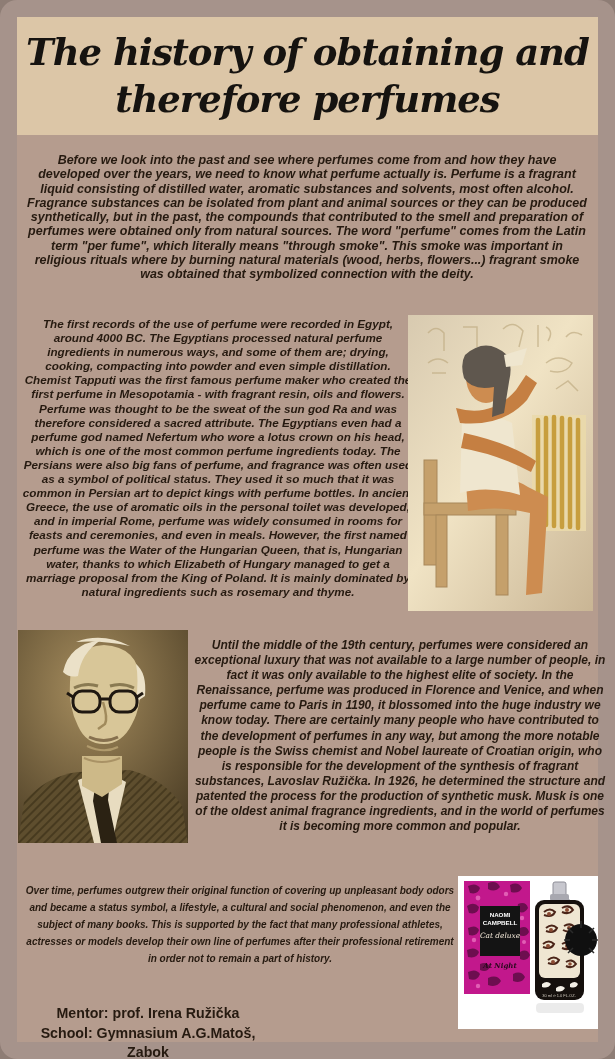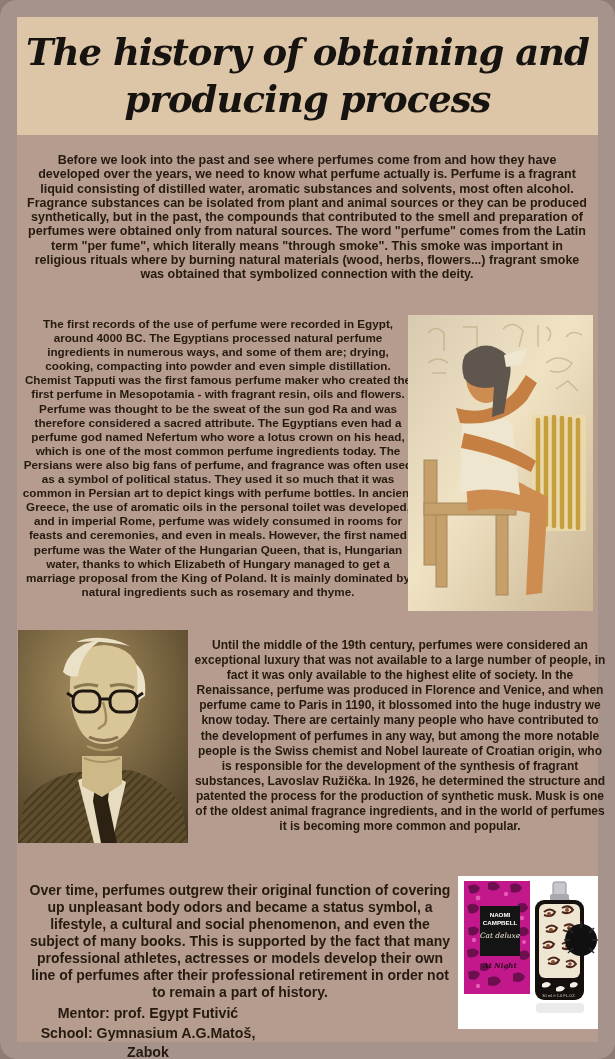--- a/index.html
+++ b/index.html
@@ -27,36 +27,37 @@
     font-size:37px;line-height:47px;
     color:#161310;
     letter-spacing:-1px;
     white-space:nowrap;
   }
   .body-text{
     position:absolute;
     color:#261a10;
     font-weight:bold;
     text-align:center;
+    font-style:italic;
   }
   .intro-text{
     left:25px;top:153px;width:564px;
     font-size:12.5px;line-height:14.3px;
   }
   .egypt-text{
     left:22px;top:317px;width:392px;
     font-size:11.7px;line-height:14.1px;
   }
   .ruzicka-text{
     left:192px;top:638px;width:416px;
     font-size:12px;line-height:15.1px;
   }
   .modern-text{
     left:24px;top:882px;width:432px;
-    font-size:14px;line-height:17px;
+    font-size:10px;line-height:17px;
   }
   .credits{
     position:absolute;left:34px;top:1004px;width:228px;
     color:#261a10;font-weight:bold;text-align:center;
     font-size:14.2px;line-height:19.5px;
   }
   .img-frame{position:absolute;display:block;}
   .egypt-img{left:408px;top:315px;width:185px;height:296px;}
   .portrait-img{left:18px;top:630px;width:170px;height:213px;}
   .perfume-img{left:458px;top:876px;width:140px;height:153px;}
@@ -64,21 +65,21 @@
 </style>
 </head>
 <body>
 
 <div class="poster">
 
   <div class="inner-bg"></div>
 
   <div class="header-box">
     <div class="title-line">The history of obtaining and</div>
-    <div class="title-line">producing process</div>
+    <div class="title-line">therefore perfumes</div>
   </div>
 
   <div class="body-text intro-text">Before we look into the past and see where perfumes come from and how they have developed over the years, we need to know what perfume actually is. Perfume is a fragrant liquid consisting of distilled water, aromatic substances and solvents, most often alcohol. Fragrance substances can be isolated from plant and animal sources or they can be produced synthetically, but in the past, the compounds that contributed to the smell and preparation of perfumes were obtained only from natural sources. The word "perfume" comes from the Latin term "per fume", which literally means "through smoke". This smoke was important in religious rituals where by burning natural materials (wood, herbs, flowers...) fragrant smoke was obtained that symbolized connection with the deity.</div>
 
   <div class="body-text egypt-text">The first records of the use of perfume were recorded in Egypt, around 4000 BC. The Egyptians processed natural perfume ingredients in numerous ways, and some of them are; drying, cooking, compacting into powder and even simple distillation. Chemist Tapputi was the first famous perfume maker who created the first perfume in Mesopotamia - with fragrant resin, oils and flowers. Perfume was thought to be the sweat of the sun god Ra and was therefore considered a sacred attribute. The Egyptians even had a perfume god named Nefertum who wore a lotus crown on his head, which is one of the most common perfume ingredients today. The Persians were also big fans of perfume, and fragrance was often used as a symbol of political status. They used it so much that it was common in Persian art to depict kings with perfume bottles. In ancient Greece, the use of aromatic oils in the personal toilet was developed, and in imperial Rome, perfume was widely consumed in rooms for feasts and ceremonies, and even in meals. However, the first named perfume was the Water of the Hungarian Queen, that is, Hungarian water, thanks to which Elizabeth of Hungary managed to get a marriage proposal from the King of Poland. It is mainly dominated by natural ingredients such as rosemary and thyme.</div>
 
   <div class="img-frame egypt-img">
     <svg width="185" height="296" viewBox="0 0 185 296">
       <defs>
         <linearGradient id="stone" x1="0" y1="0" x2="1" y2="1">
@@ -251,17 +252,17 @@
             <line x1="106" y1="64" x2="112" y2="64"></line>
             <line x1="110" y1="52" x2="115" y2="57"></line>
           </g>
         </g>
         <rect x="78" y="127" width="48" height="10" rx="4" fill="#000000" opacity="0.08"></rect>
       </g>
     </svg>
   </div>
 
   <div class="credits">
-    <div>Mentor: prof. Egypt Futivić</div>
+    <div>Mentor: prof. Irena Ružička</div>
     <div>School: Gymnasium A.G.Matoš, Zabok</div>
   </div>
 
 </div>
 
 </body></html>

